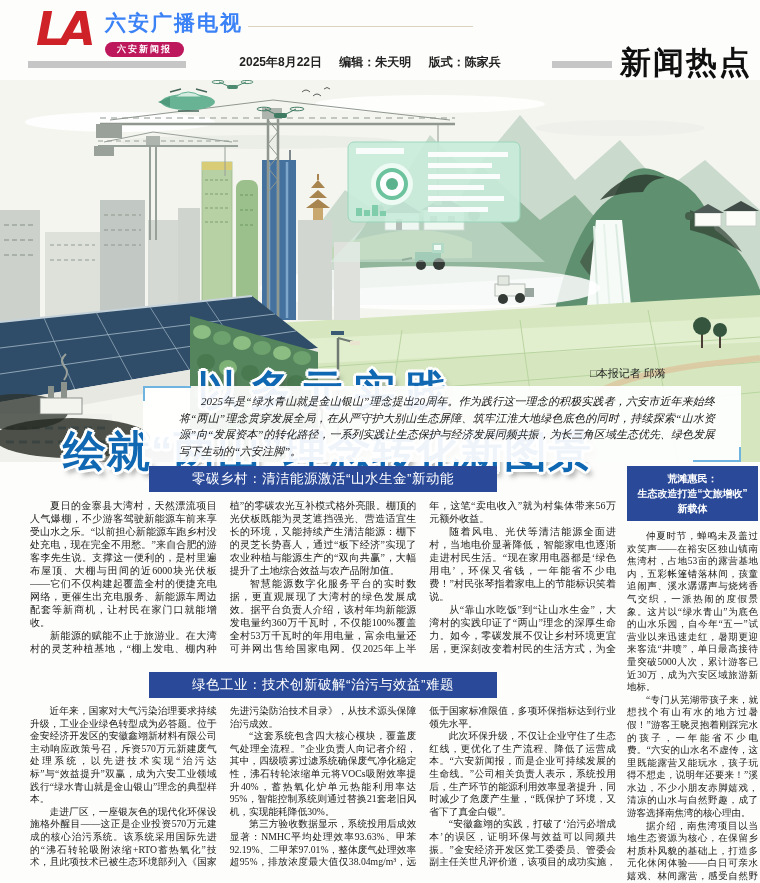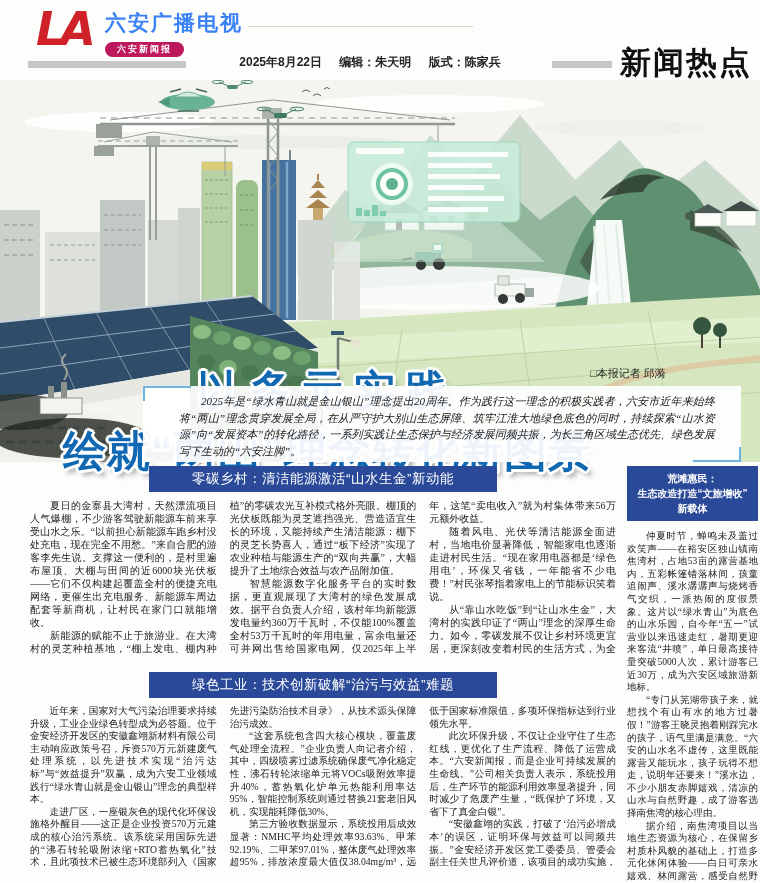--- a/index.html
+++ b/index.html
@@ -390,19 +390,19 @@
   </div>
 
   <div class="sidebar">
     <div class="sidebar-head">
       <div>荒滩惠民：</div>
       <div>生态改造打造“文旅增收”</div>
       <div>新载体</div>
     </div>
     <div class="sidebar-body">
       <p>仲夏时节，蝉鸣未及盖过欢笑声——在裕安区独山镇南焦湾村，占地53亩的露营基地内，五彩帐篷错落林间，孩童追闹声、溪水潺潺声与烧烤香气交织，一派热闹的度假景象。这片以“绿水青山”为底色的山水乐园，自今年“五一”试营业以来迅速走红，暑期更迎来客流“井喷”，单日最高接待量突破5000人次，累计游客已近30万，成为六安区域旅游新地标。</p>
-      <p>“专门从芜湖带孩子来，就想找个有山有水的地方过暑假！”游客王晓灵抱着刚踩完水的孩子，语气里满是满意。“六安的山水名不虚传，这里既能露营又能玩水，孩子玩得不想走，说明年还要来！”溪水边，不少小朋友赤脚嬉戏，清凉的山水与自然野趣，成了游客选择南焦湾的核心理由。</p>
+      <p>“专门从芜湖带孩子来，就想找个有山有水的地方过暑假！”游客王晓灵抱着刚踩完水的孩子，一年能省不少电费。“六安的山水名不虚传，这里既能露营又能玩水，孩子玩得不想走，说明年还要来！”溪水边，不少小朋友赤脚嬉戏，清凉的山水与自然野趣，成了游客选择南焦湾的核心理由。</p>
       <p>据介绍，南焦湾项目以当地生态资源为核心，在保留乡村质朴风貌的基础上，打造多元化休闲体验——白日可亲水嬉戏、林间露营，感受自然野趣；夜晚则有别样精彩，成为独山镇夜经济的“闪亮名片”。</p>
 
     </div>
   </div>
 
 </div>
 
 </body></html>

